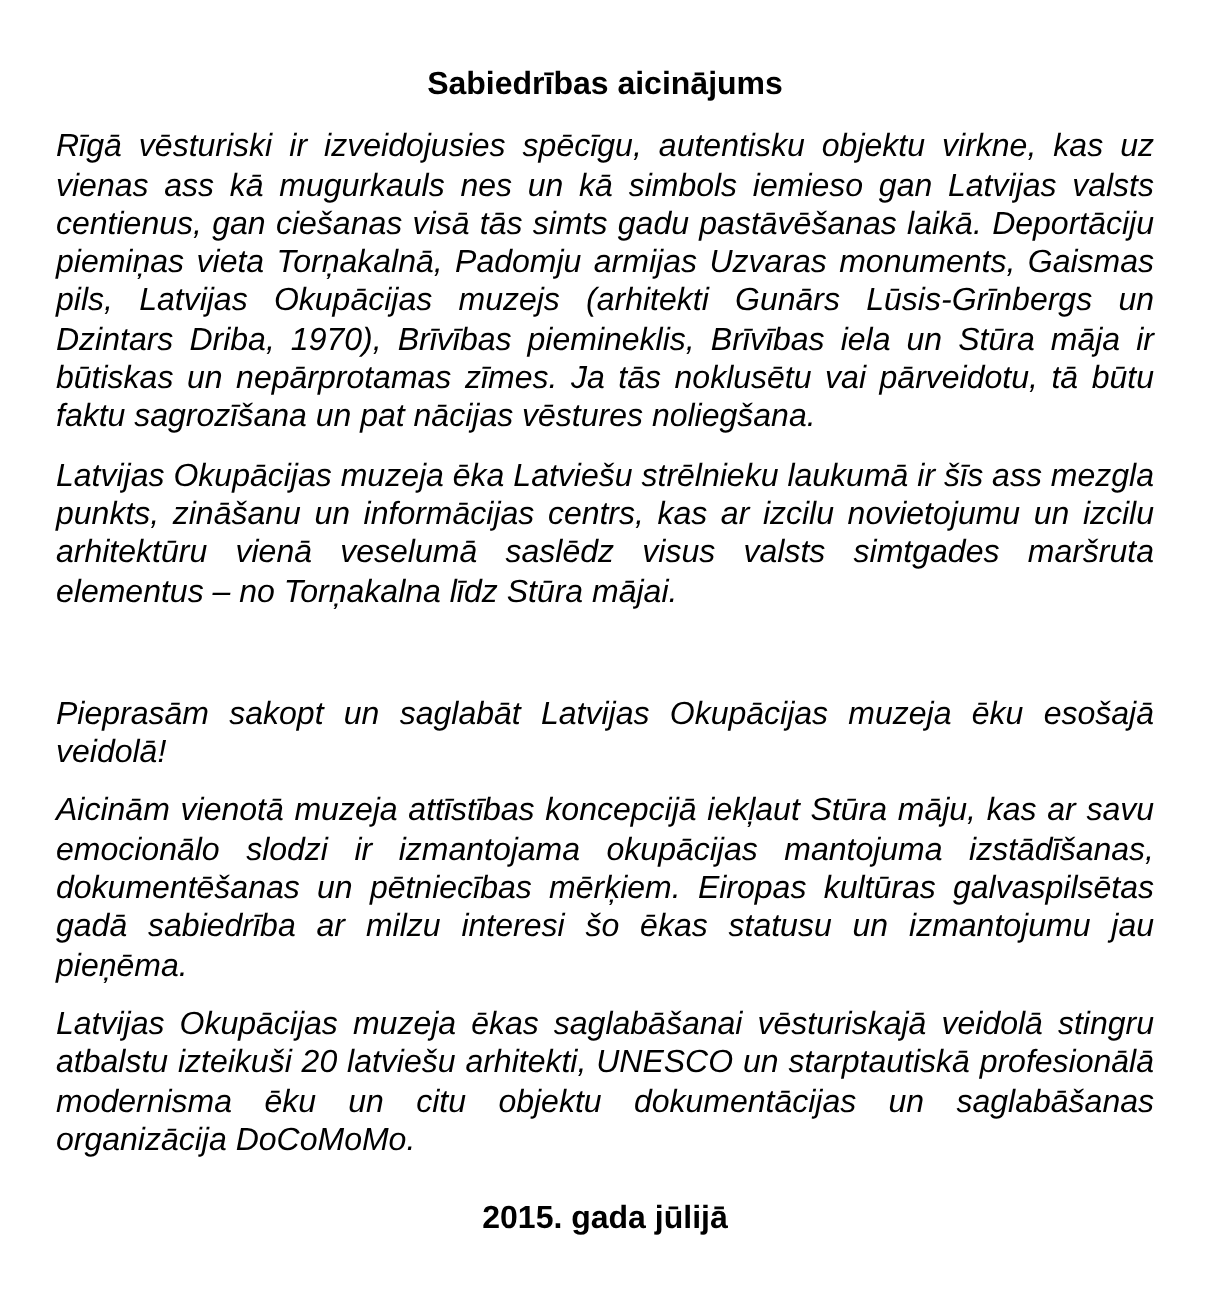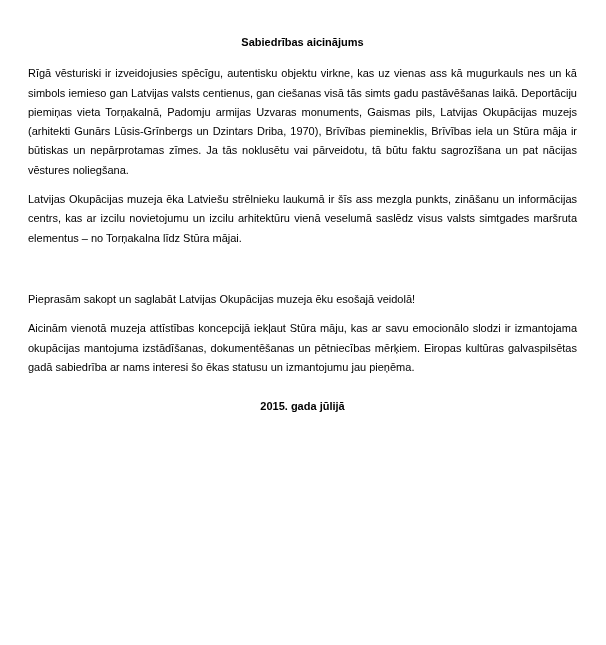--- a/index.html
+++ b/index.html
@@ -9,32 +9,33 @@
   }
   .page {
     position: relative;
     width: 606px;
     height: 645px;
     box-sizing: border-box;
     padding: 33px 29px 0 28px;
     background: #ffffff;
     color: #000000;
     font-family: "Liberation Sans", "DejaVu Sans", sans-serif;
-    font-size: 11px;
+    font-size: 16px;
     line-height: 19.3px;
     overflow: hidden;
   }
   .doc-title {
     text-align: center;
     font-weight: bold;
     margin: 0 0 12px 0;
   }
   .para {
     text-align: justify;
     margin: 0 0 10px 0;
+    font-style: italic;
   }
   .para div {
     text-align: justify;
     margin-top: 42px;
   }
   .date-line {
     text-align: center;
     font-weight: bold;
     margin-top: 20px;
   }
@@ -49,19 +50,20 @@
   </div>
 
   <p class="para">Rīgā vēsturiski ir izveidojusies spēcīgu, autentisku objektu virkne, kas uz vienas ass kā mugurkauls nes un kā simbols iemieso gan Latvijas valsts centienus, gan ciešanas visā tās simts gadu pastāvēšanas laikā. Deportāciju piemiņas vieta Torņakalnā, Padomju armijas Uzvaras monuments, Gaismas pils, Latvijas Okupācijas muzejs (arhitekti Gunārs Lūsis-Grīnbergs un Dzintars Driba, 1970), Brīvības piemineklis, Brīvības iela un Stūra māja ir būtiskas un nepārprotamas zīmes. Ja tās noklusētu vai pārveidotu, tā būtu faktu sagrozīšana un pat nācijas vēstures noliegšana.</p>
 
   <p class="para">Latvijas Okupācijas muzeja ēka Latviešu strēlnieku laukumā ir šīs ass mezgla punkts, zināšanu un informācijas centrs, kas ar izcilu novietojumu un izcilu arhitektūru vienā veselumā saslēdz visus valsts simtgades maršruta elementus – no Torņakalna līdz Stūra mājai.</p>
 
   <div class="para">
     <div>Pieprasām sakopt un saglabāt Latvijas Okupācijas muzeja ēku esošajā veidolā!</div>
   </div>
 
-  <p class="para">Aicinām vienotā muzeja attīstības koncepcijā iekļaut Stūra māju, kas ar savu emocionālo slodzi ir izmantojama okupācijas mantojuma izstādīšanas, dokumentēšanas un pētniecības mērķiem. Eiropas kultūras galvaspilsētas gadā sabiedrība ar nams interesi šo ēkas statusu un izmantojumu jau pieņēma.</p>
+  <p class="para">Aicinām vienotā muzeja attīstības koncepcijā iekļaut Stūra māju, kas ar savu emocionālo slodzi ir izmantojama okupācijas mantojuma izstādīšanas, dokumentēšanas un pētniecības mērķiem. Eiropas kultūras galvaspilsētas gadā sabiedrība ar milzu interesi šo ēkas statusu un izmantojumu jau pieņēma.</p>
 
+  <p class="para">Latvijas Okupācijas muzeja ēkas saglabāšanai vēsturiskajā veidolā stingru atbalstu izteikuši 20 latviešu arhitekti, UNESCO un starptautiskā profesionālā modernisma ēku un citu objektu dokumentācijas un saglabāšanas organizācija DoCoMoMo.</p>
 
 
   <div class="date-line">2015. gada jūlijā</div>
 
 </div>
 
 </body></html>

